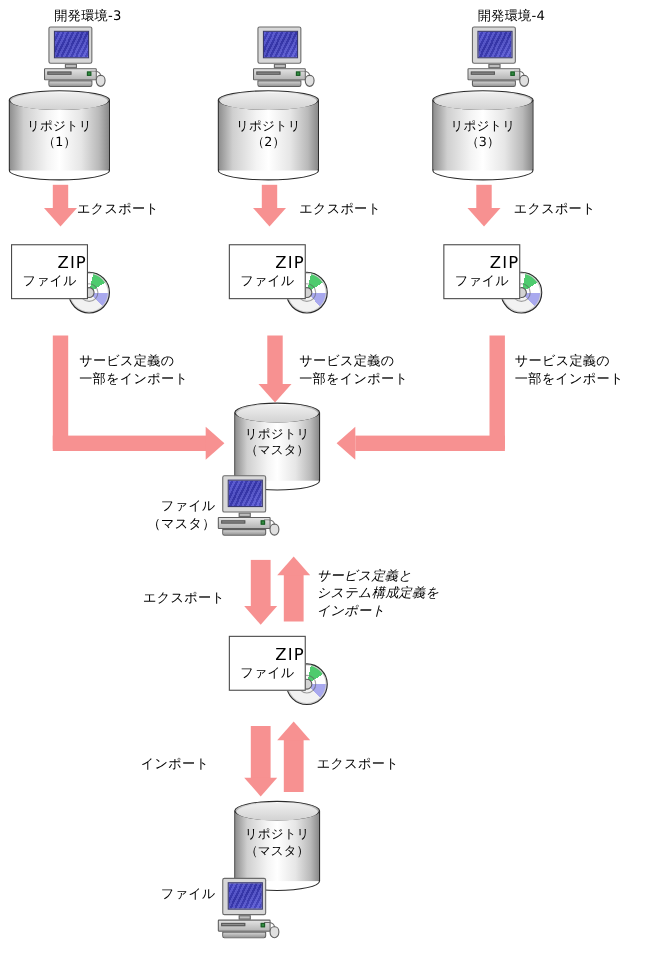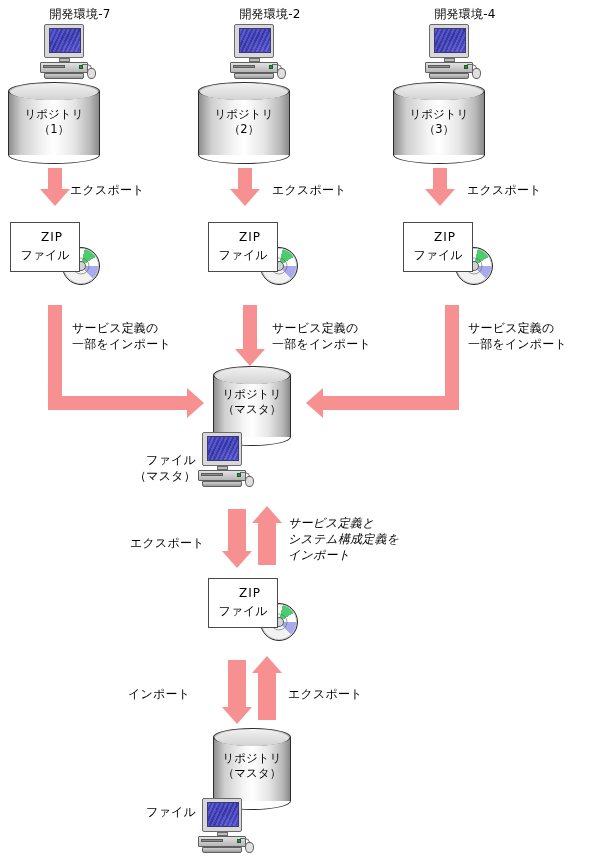--- a/index.html
+++ b/index.html
@@ -80,21 +80,21 @@
   .pc .cord{
     position:absolute;left:44px;top:40px;width:9px;height:7px;
     border-top:1px solid #6b6b6b;border-right:1px solid #6b6b6b;border-radius:0 60% 0 0;
   }
   
   .zipbox{position:absolute;}
   .zipbox .box{
     position:absolute;left:0;top:0;width:70px;height:50px;
     background:#ffffff;border:1px solid #4a4a4a;box-sizing:border-box;z-index:2;
   }
-  .zipbox .box .t1{position:absolute;left:14px;right:0;top:7px;text-align:center;font-size:12px;letter-spacing:1px;}
+  .zipbox .box .t1{position:absolute;left:14px;right:0;top:7px;text-align:right;font-size:15px;letter-spacing:1px;}
   .zipbox .box .t2{position:absolute;left:0;right:0;top:24px;text-align:center;font-size:12px;}
   .cd{
     position:absolute;width:38px;height:38px;border-radius:50%;z-index:1;
     background:
       conic-gradient(from -62deg,
         #f2e40c 0deg 46deg,
         #ffffff 46deg 74deg,
         #4ecb6e 74deg 120deg,
         #ffffff 120deg 152deg,
         #a9a9ee 152deg 198deg,
@@ -119,21 +119,21 @@
   .arh.down{border-left:15px solid transparent;border-right:15px solid transparent;border-top:17px solid #f79191;}
   .arh.up{border-left:15px solid transparent;border-right:15px solid transparent;border-bottom:17px solid #f79191;}
   .arh.right{border-top:15px solid transparent;border-bottom:15px solid transparent;border-left:17px solid #f79191;}
   .arh.left{border-top:15px solid transparent;border-bottom:15px solid transparent;border-right:17px solid #f79191;}
 </style>
 </head>
 <body>
 
 <div id="canvas">
 
-  <div class="lbl ctr" style="left:0px;top:6px;width:160px;">開発環境-7</div>
+  <div class="lbl ctr" style="left:0px;top:6px;width:160px;">開発環境-3</div>
 
   <div class="pc" style="left:38px;top:24px;width:60px;height:56px;">
     <div class="mon-out">
       <div class="mon-in"></div>
     </div>
     <div class="neck"></div>
     <div class="base"></div>
     <div class="slot"></div>
     <div class="led"></div>
     <div class="stand"></div>
@@ -162,21 +162,20 @@
       <div class="t2">ファイル</div>
     </div>
   </div>
 
   <div class="ar" style="left:48px;top:305px;width:14px;height:103px;"></div>
   <div class="ar" style="left:48px;top:396px;width:140px;height:14px;"></div>
   <div class="arh right" style="left:187px;top:388px;"></div>
   <div class="lbl" style="left:72px;top:320px;">サービス定義の
 一部をインポート</div>
 
-  <div class="lbl ctr" style="left:190px;top:6px;width:160px;">開発環境-2</div>
 
   <div class="pc" style="left:228px;top:24px;width:60px;height:56px;">
     <div class="mon-out">
       <div class="mon-in"></div>
     </div>
     <div class="neck"></div>
     <div class="base"></div>
     <div class="slot"></div>
     <div class="led"></div>
     <div class="stand"></div>

